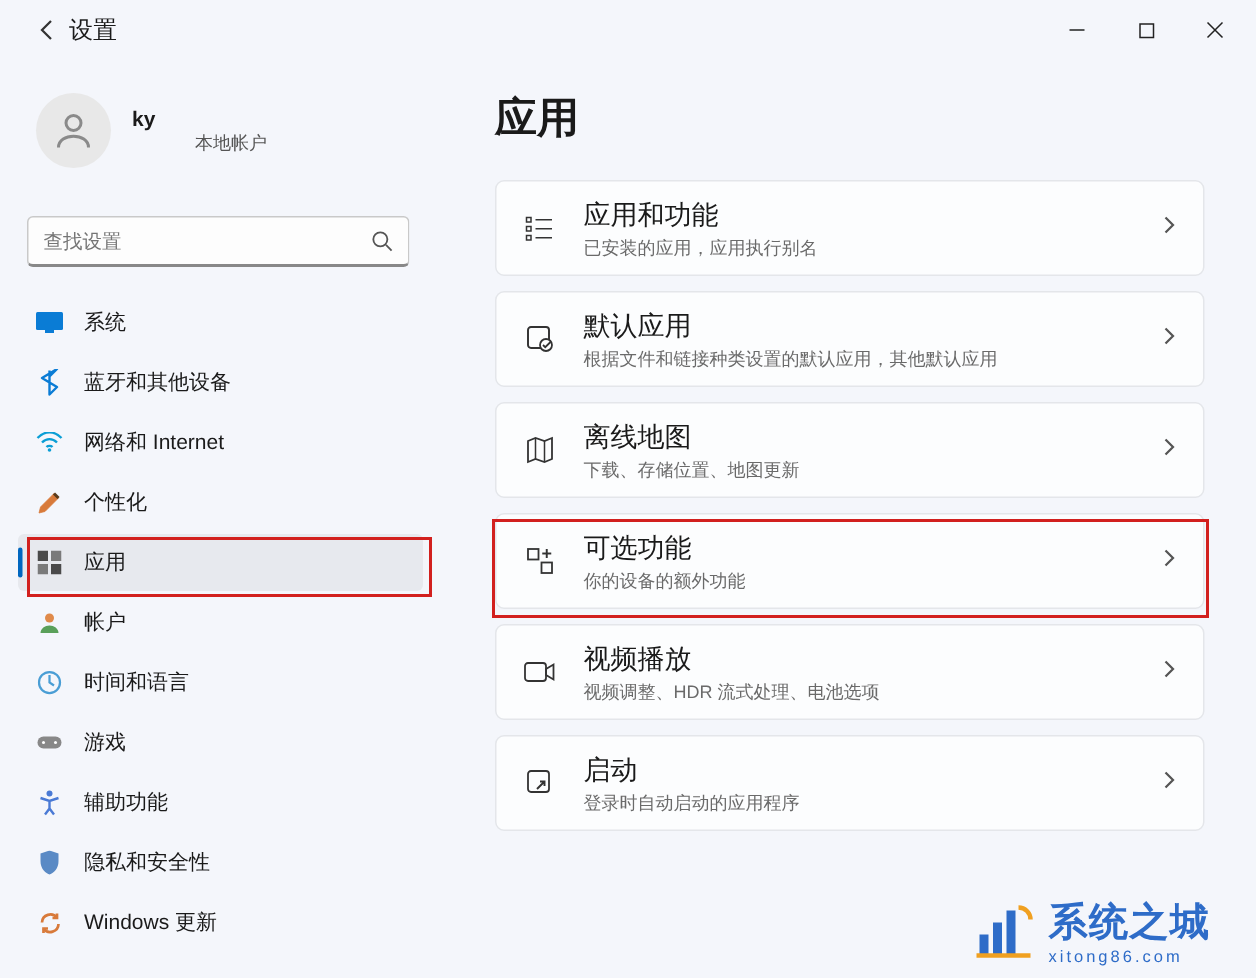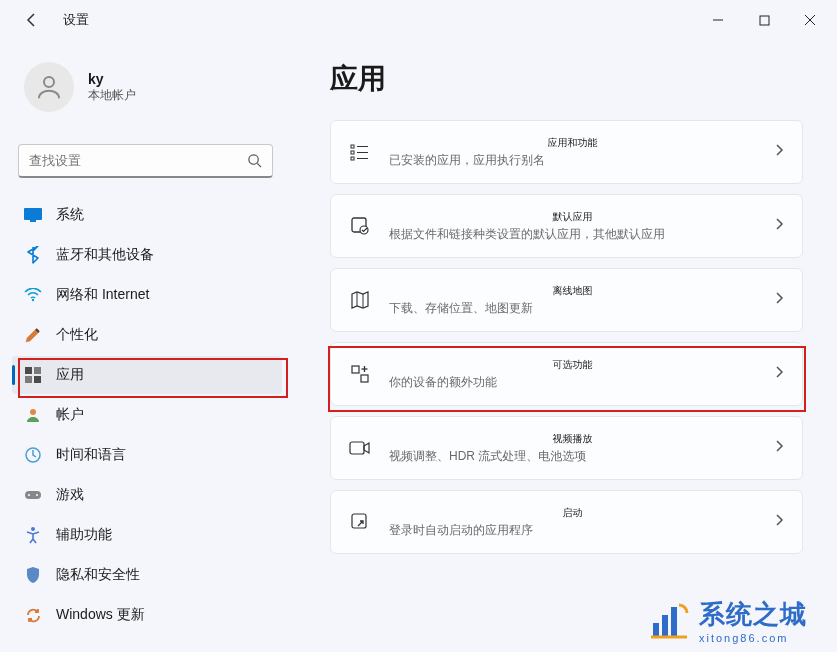--- a/index.html
+++ b/index.html
@@ -17,32 +17,32 @@
   display: flex;
   align-items: center;
   padding: 0 4px 0 18px;
 }
 .back-btn {
   width: 28px; height: 28px;
   display:flex;align-items:center;justify-content:center;
   border-radius:4px;
   cursor:pointer;
 }
-.title-text { font-size: 13px; margin-left: 17px; text-align: center; }
+.title-text { font-size: 16px; margin-left: 0; text-align: center; }
 .win-controls { margin-left: auto; display:flex; }
 .win-btn { width:46px; height:40px; display:flex;align-items:center;justify-content:center; }
 .layout { display:flex; height: calc(652px - 40px);}
 .sidebar { width: 300px; padding: 12px 0 12px 12px; }
 .user-row { display:flex; align-items:center; gap:14px; padding: 10px 12px 16px 12px;}
 .avatar {
   width:50px;height:50px;border-radius:50%;background:#e8e8e8;
   display:flex;align-items:center;justify-content:center;
 }
 .user-name { font-size:14px; font-weight:600;}
-.user-sub { font-size:12px; color:#555;}
+.user-sub { font-size:12px; color:#555;margin-left:42px;}
 .search-wrap { padding: 16px 12px 18px 6px;}
 .search-box {
   width: 255px; height:34px; border:1px solid #c9c9c9; border-radius:4px;
   background:#fdfdfd; display:flex; align-items:center; padding:0 10px;
   border-bottom:2px solid #888;
 }
 .search-box input {
   border:none;outline:none;background:transparent;flex:1;font-size:13px;color:#666;
 }
 .nav { display:flex; flex-direction:column; gap:2px; padding-right:18px;justify-content:space-between;}
@@ -60,21 +60,21 @@
 .main { flex:1; padding: 20px 34px 0 30px; }
 .page-title { font-size:28px; font-weight:600; margin-bottom:22px;}
 .card-list { display:flex; flex-direction:column; gap:10px;}
 .card {
   background:#fcfdfe; border:1px solid #e4e6ea; border-radius:6px;
   height:64px; display:flex; align-items:center; padding:0 18px;
   gap:18px; cursor:pointer;
 }
 .card-icon { width:22px;height:22px; display:flex;align-items:center;justify-content:center; color:#333;}
 .card-text { flex:1;}
-.card-title { font-size:10px;text-align:center;}
+.card-title { font-size:18px;}
 .card-sub { font-size:12px; color:#6a6a6a; margin-top:2px;}
 .chev { color:#555;}
 .highlight-box {
   position:absolute; border:2px solid #d2201e; pointer-events:none;
 }
 .brand {
   position:absolute; right:30px; bottom:8px;
   display:flex; align-items:center; gap:8px;
   font-weight:700;
 }

